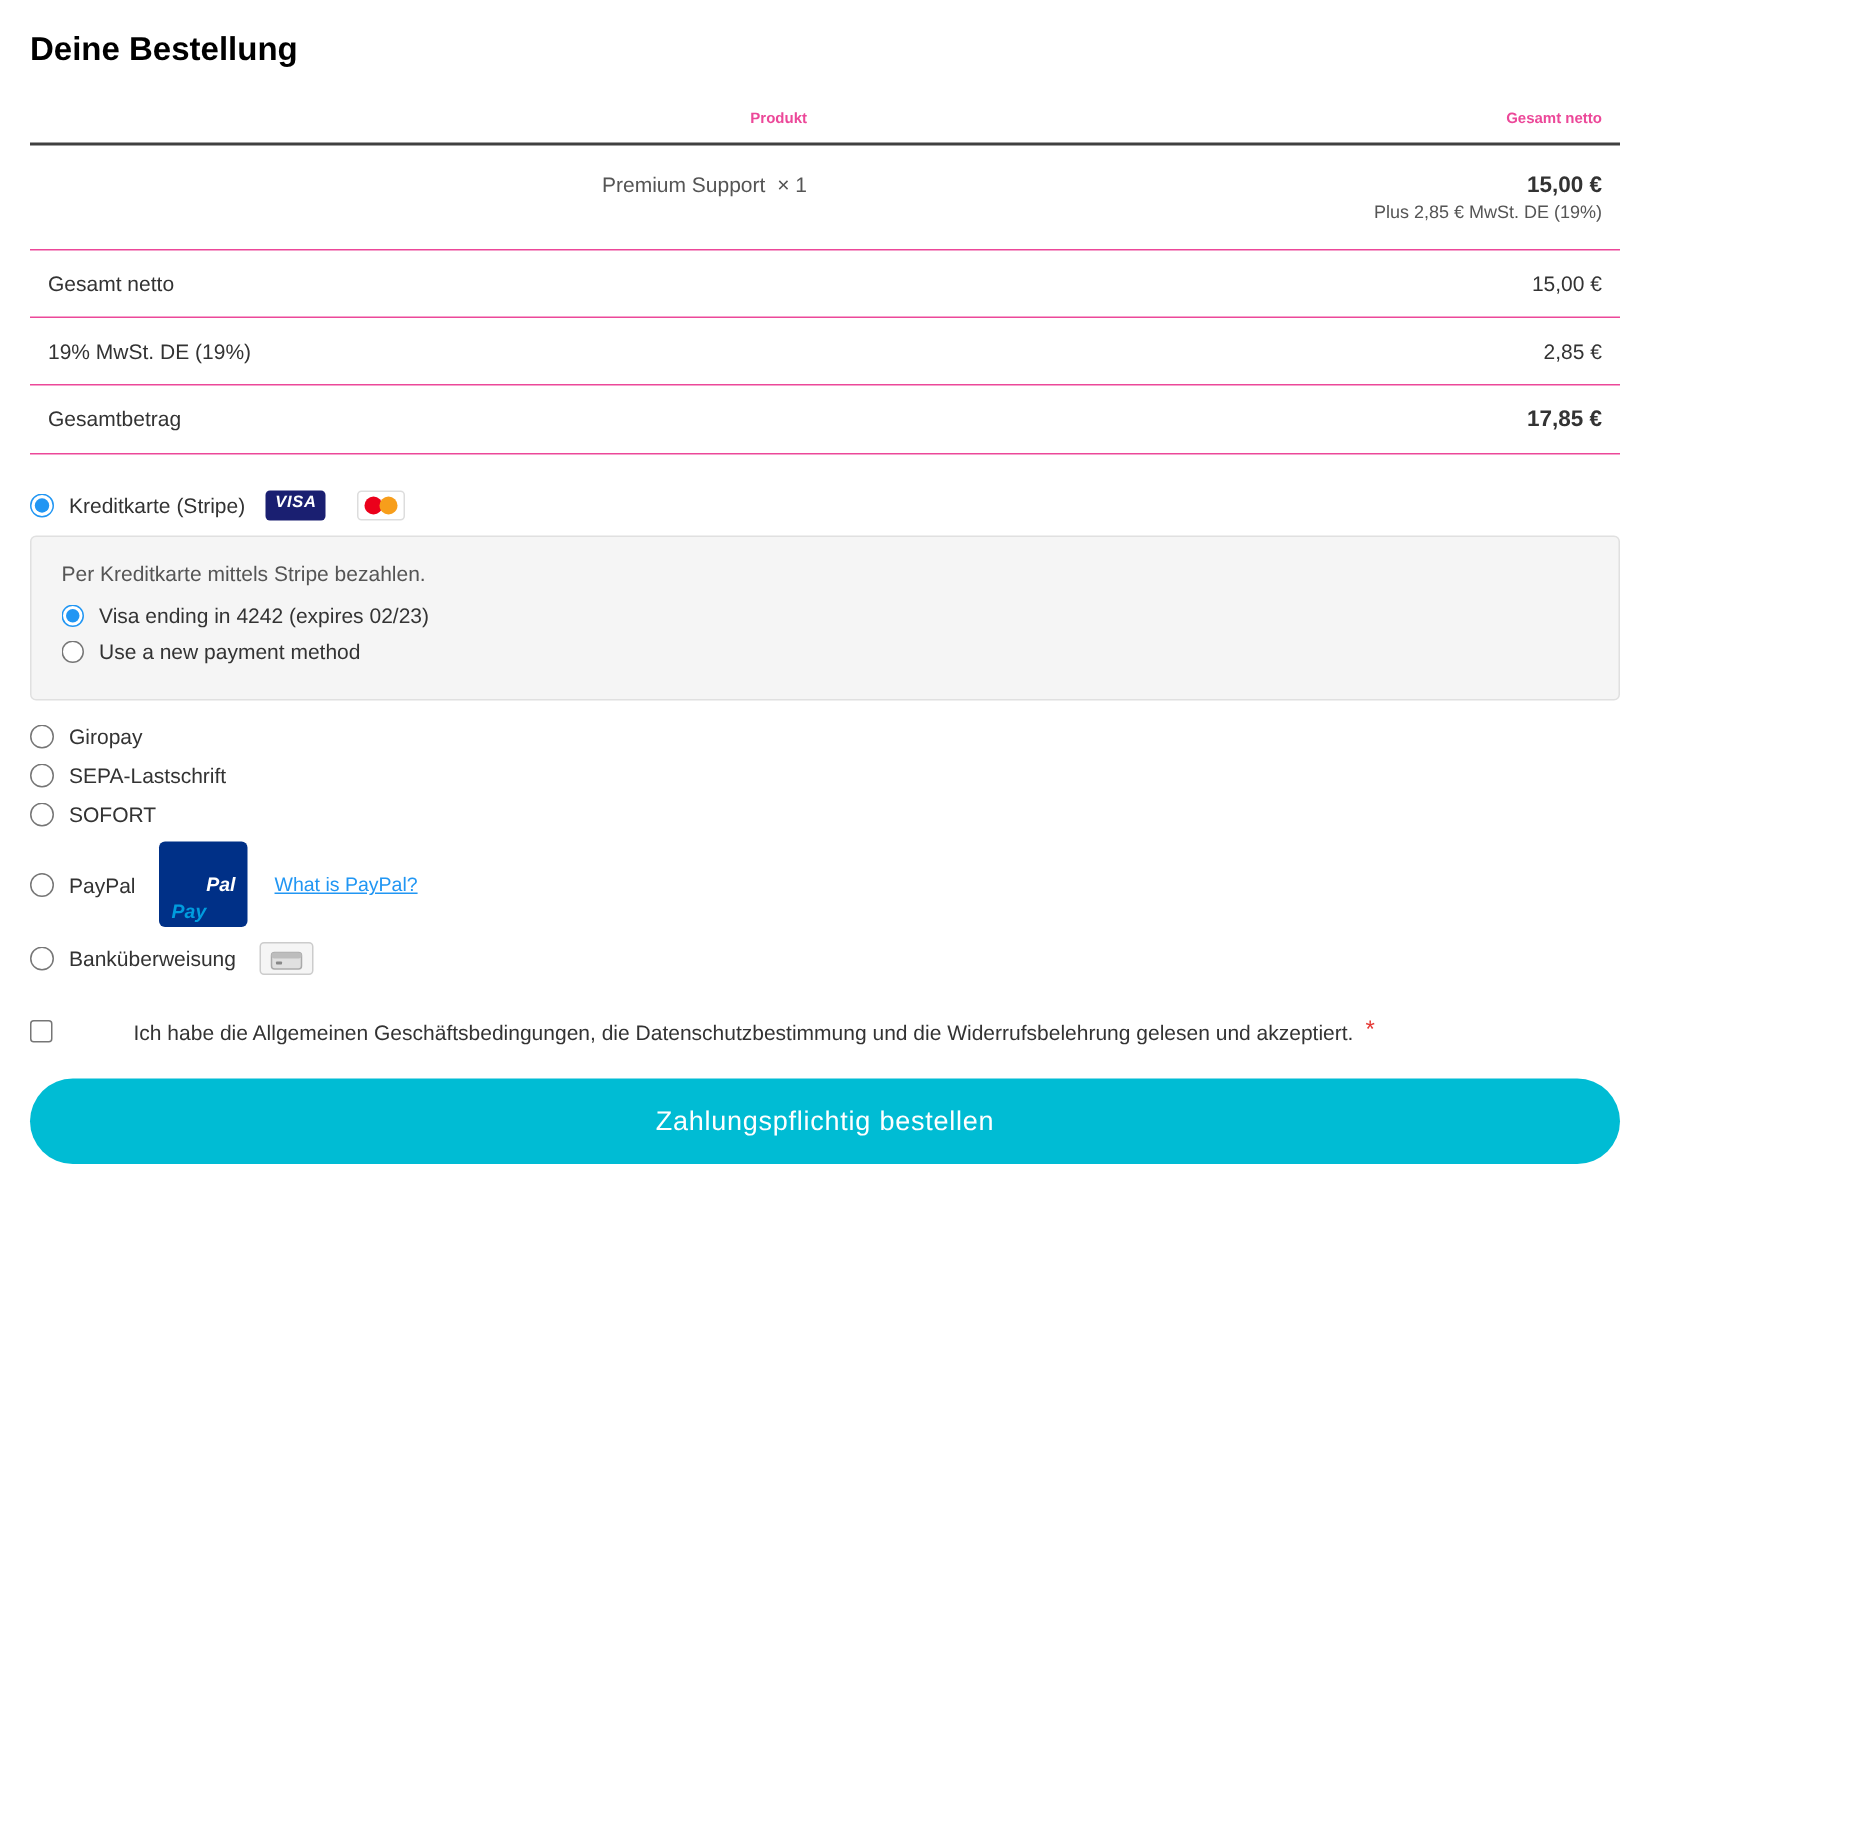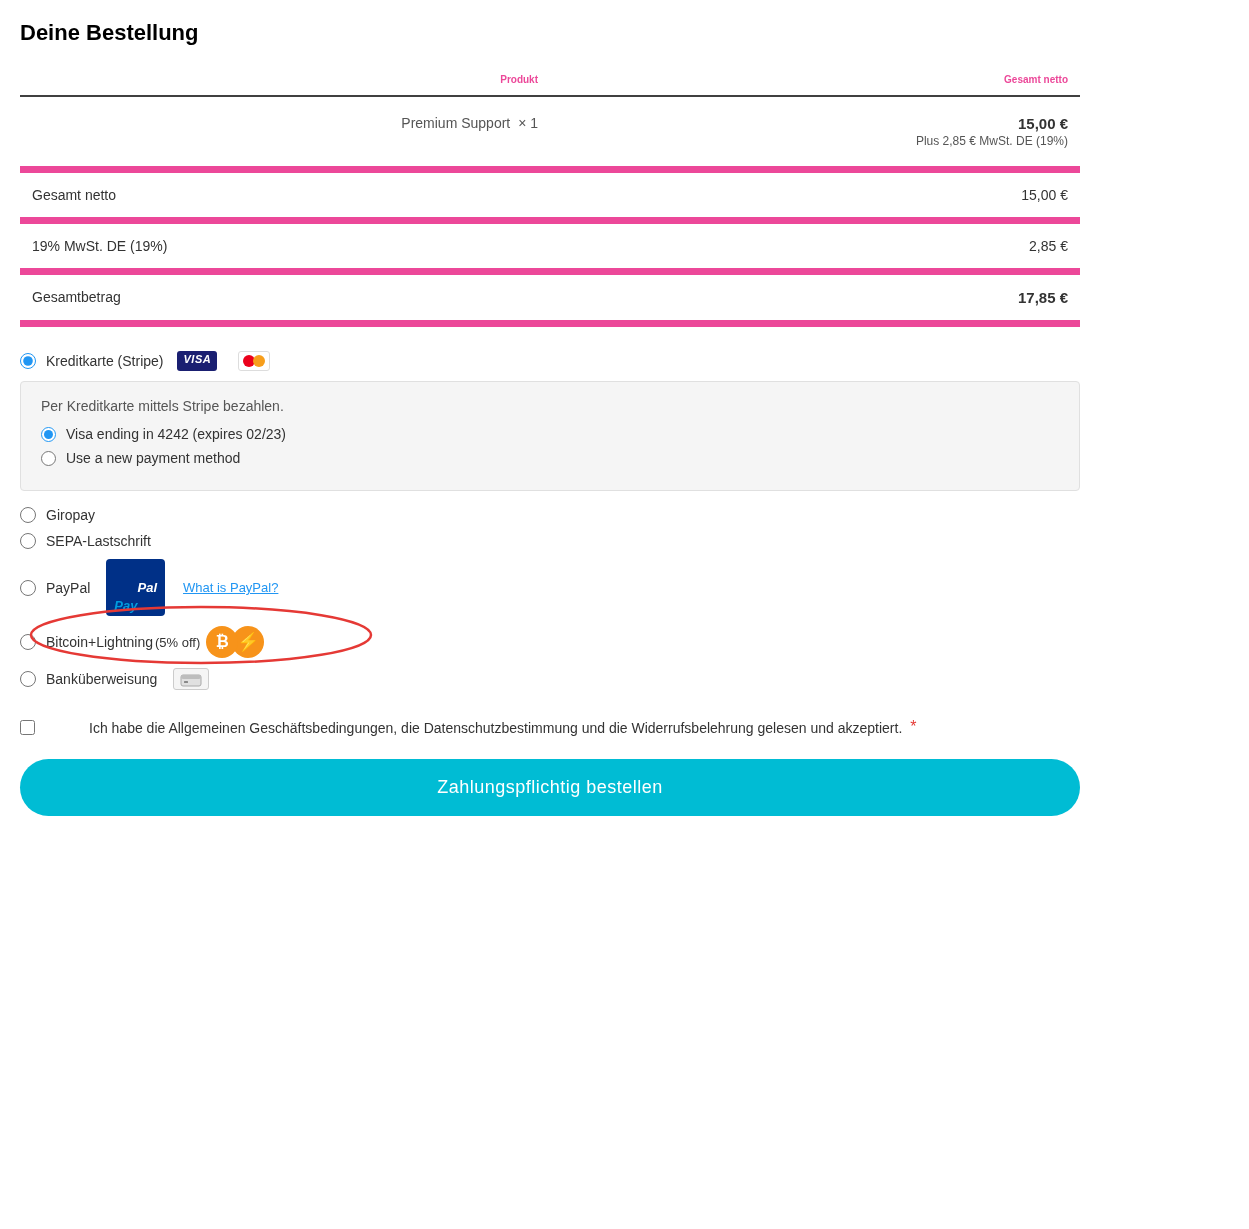--- a/index.html
+++ b/index.html
@@ -33,21 +33,21 @@
       border-bottom: 2px solid #404040;
       color: #ec4899;
     }
 
     .order-table th:first-child {
       text-align: right;
     }
 
     .order-table td {
       padding: 14px 12px;
-      border-bottom: 7px solid #ec4899;
+      border-bottom: 1px solid #ec4899;
       vertical-align: top;
     }
 
     .product-name-cell {
       text-align: right;
       color: #555;
       width: 50%;
     }
 
     .product-price-cell {
@@ -389,47 +389,35 @@
   <div class="payment-option">
     <input type="radio" name="payment" id="giropay" style="">
     <label for="giropay" class="payment-label">Giropay</label>
   </div>
 
   <div class="payment-option">
     <input type="radio" name="payment" id="sepa" style="">
     <label for="sepa" class="payment-label">SEPA-Lastschrift</label>
   </div>
 
+  <div class="payment-option">
+    <input type="radio" name="payment" id="sofort" style="">
+    <label for="sofort" class="payment-label">SOFORT</label>
+  </div>
 
   <div class="payment-option">
     <input type="radio" name="payment" id="paypal" style="">
     <label for="paypal" class="payment-label">PayPal</label>
     <div class="paypal-badge">
       <span class="paypal-text">Pay</span>
       <span class="paypal-text-2">Pal</span>
     </div>
     <span class="what-is-paypal">What is PayPal?</span>
   </div>
 
-  <div class="payment-option" style="position:relative;">
-    <input type="radio" name="payment" id="bitcoin" style="">
-    <div style="display:inline-flex;align-items:center;position:relative;">
-
-      <svg style="position:absolute;top:-18px;left:-20px;width:370px;height:60px;overflow:visible;pointer-events:none;">
-        <ellipse cx="175" cy="27" rx="170" ry="28" fill="none" stroke="#e53935" stroke-width="2.5"></ellipse>
-      </svg>
-      <label for="bitcoin" class="payment-label">
-        <span>Bitcoin+Lightning</span><span class="discount-badge" style="margin-left:2px;">(5% off)</span>
-      </label>
-      <div class="bitcoin-lightning-icons">
-        <span class="btc-icon">₿</span>
-        <span class="lightning-icon">⚡</span>
-      </div>
-    </div>
-  </div>
 
   <div class="payment-option">
     <input type="radio" name="payment" id="bank" style="">
     <label for="bank" class="payment-label">Banküberweisung</label>
     <div class="bank-icon">
       <svg width="22" height="16" viewBox="0 0 22 16">
         <rect x="1" y="4" width="20" height="11" rx="2" fill="#e0e0e0" stroke="#aaa" stroke-width="1"></rect>
         <rect x="1" y="4" width="20" height="4" rx="2" fill="#bdbdbd"></rect>
         <rect x="4" y="10" width="4" height="2" rx="0.5" fill="#888"></rect>
       </svg>

